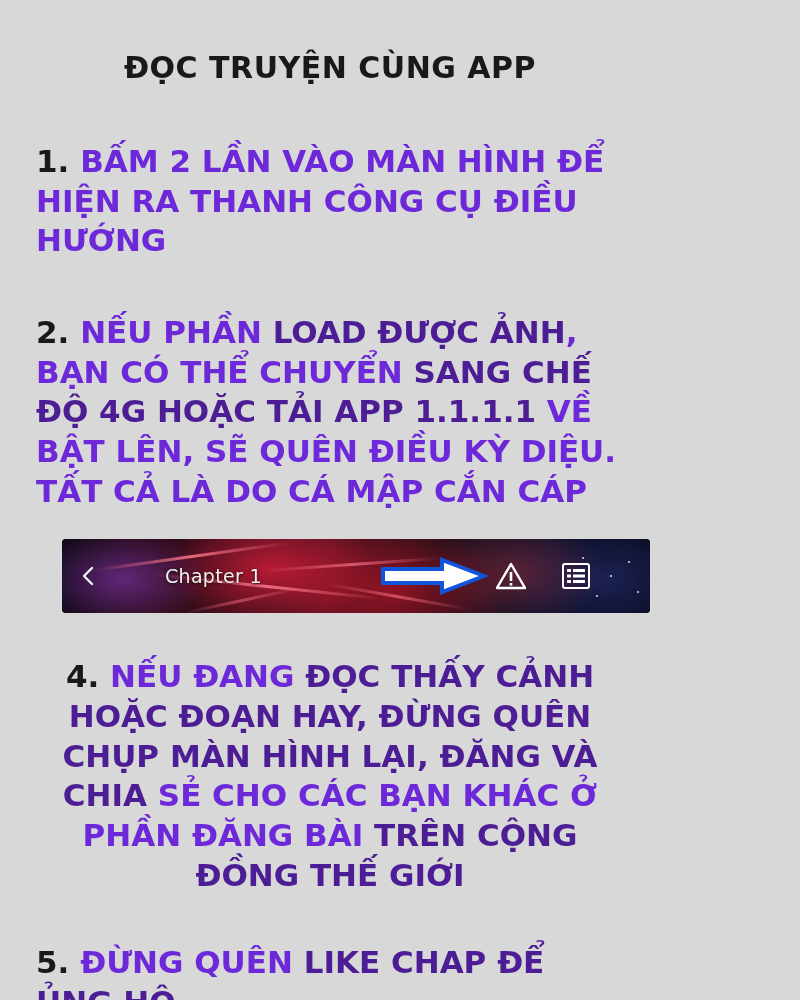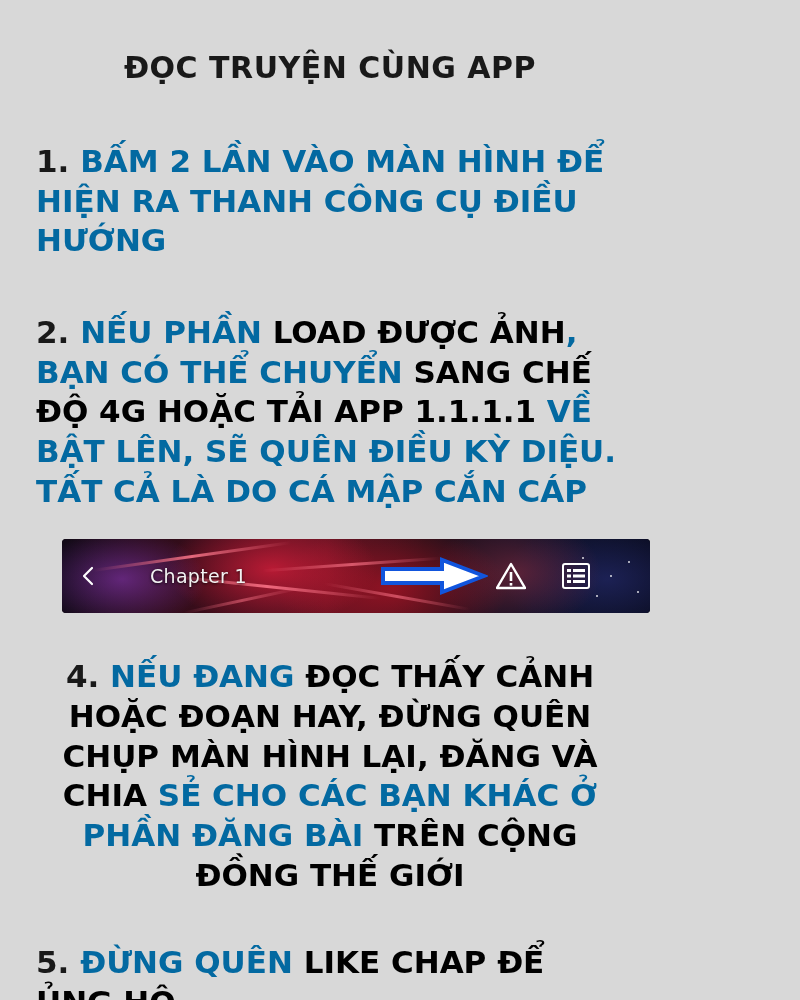--- a/index.html
+++ b/index.html
@@ -35,22 +35,22 @@
     font-weight: bold;
     color: #191919;
     line-height: 1.28;
     letter-spacing: 0px;
   }
   .item-1 { margin-top: 56px; }
   .item-2 { margin-top: 52px; }
   .item-3 { margin-top: 50px; }
   .item-4 { margin-top: 44px; text-align: center; }
   .item-5 { margin-top: 48px; }
-  .hl { color: #000000; }
-  .blk { color: #0369a1; }
+  .hl { color: #4c1d95; }
+  .blk { color: #6d28d9; }
 
   
   .strip-wrap {
     margin-top: 28px;
     padding-left: 26px;
   }
   .strip {
     position: relative;
     width: 588px;
     height: 74px;
@@ -95,21 +95,21 @@
     transform: translateY(-50%);
     width: 16px;
     height: 22px;
     color: #ffffff;
     font-size: 22px;
     line-height: 22px;
     font-family: "DejaVu Sans", sans-serif;
   }
   .chapter-label {
     position: absolute;
-    left: 88px;
+    left: 103px;
     top: 50%;
     transform: translateY(-50%);
     color: #f2f2f2;
     font-size: 19px;
     font-weight: normal;
     letter-spacing: .3px;
     text-shadow: 0 1px 3px rgba(0,0,0,.8);
   }
   .arrow-annot {
     position: absolute;

